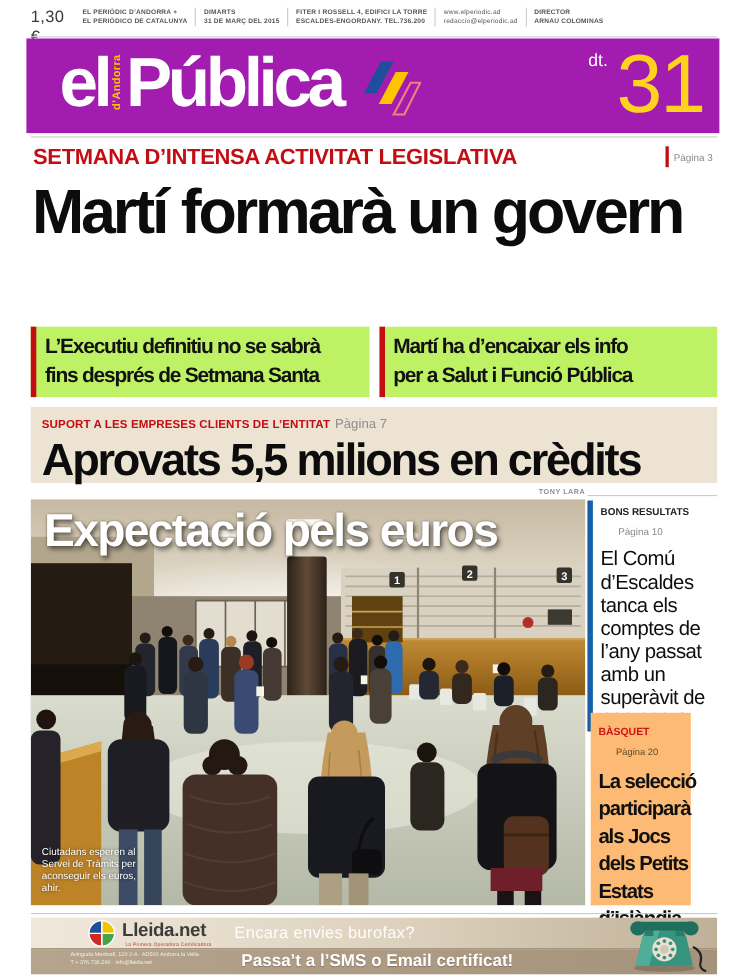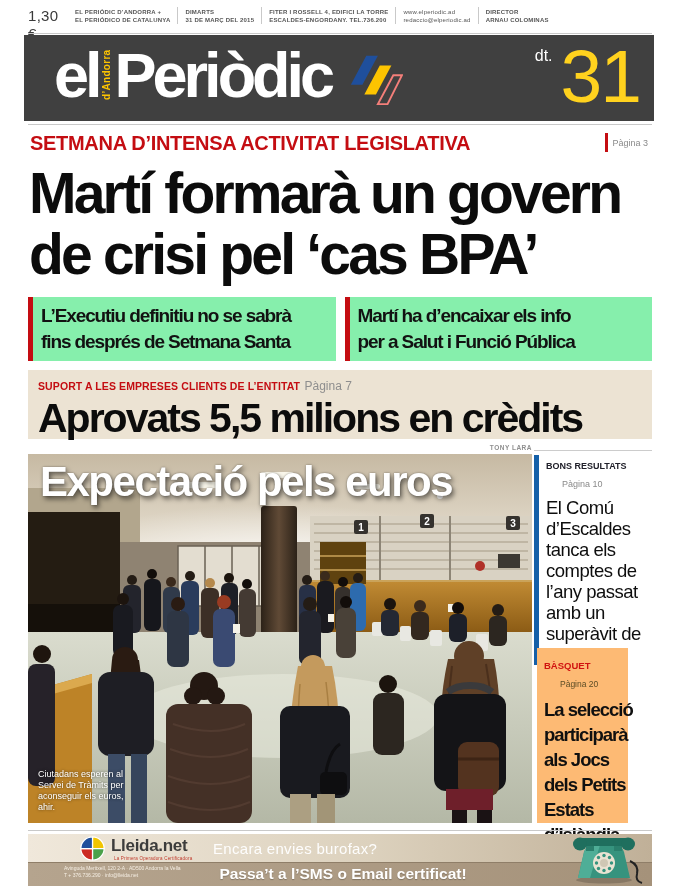--- a/index.html
+++ b/index.html
@@ -9,21 +9,21 @@
   
   .topbar{position:absolute;left:28px;top:7px;width:624px;display:flex;align-items:flex-start;}
   .price{font-size:15px;color:#3a3a3a;line-height:18px;width:40px;letter-spacing:.3px;}
   .tcol{font-size:6px;line-height:8px;color:#555;font-weight:700;padding:1px 7px 0 7px;letter-spacing:.2px;}
   .tcol.lc{font-weight:400;}
   .tcol + .tcol{border-left:1px solid #c9c9c9;}
   .tcol span{display:block;white-space:nowrap;}
   .rule{position:absolute;left:28px;width:624px;border-top:1px solid #c9c9c9;height:0;}
 
   
-  .masthead{position:absolute;left:24px;top:35px;width:630px;height:86px;background:#404040;
+  .masthead{position:absolute;left:24px;top:35px;width:630px;height:86px;background:#a21caf;
             display:flex;align-items:center;padding:0;box-sizing:border-box;}
   .mh-el,.mh-main{font-size:63px;font-weight:700;color:#fff;letter-spacing:-4px;line-height:80px;padding-bottom:6px;}
   .mh-el{margin-left:30px;}
   .mh-vert{writing-mode:vertical-rl;transform:rotate(180deg);font-size:10px;font-weight:700;
            color:#fdc400;height:56px;margin:0 3px 6px 2px;letter-spacing:.3px;text-align:center;}
   .mh-slashes{margin-left:14px;margin-top:4px;}
   .mh-spacer{flex:1;}
   .mh-dt{font-size:16px;color:#fff;align-self:flex-start;margin:12px 8px 0 0;font-weight:400;text-align:center;}
   .mh-day{font-size:75px;color:#ffd21e;font-weight:400;letter-spacing:-2px;line-height:82px;
           margin-right:14px;padding-bottom:4px;}
@@ -35,21 +35,21 @@
   .page-ref .bar{width:3px;height:19px;background:#c40d12;margin-right:4px;}
   .page-ref .pg{font-size:9px;color:#8a8a8a;padding-top:5px;}
 
   
   .lead{position:absolute;left:29px;top:163px;width:624px;font-size:57px;font-weight:700;
         color:#0c0c0c;letter-spacing:-2.8px;line-height:61px;}
   .lead span{display:block;white-space:nowrap;}
 
   
   .subheads{position:absolute;left:28px;top:297px;width:624px;display:flex;gap:9px;}
-  .subhead{flex:1;background:#86efac;border-left:5px solid #c40d12;padding:6px 8px;box-sizing:border-box;
+  .subhead{flex:1;background:#bef264;border-left:5px solid #c40d12;padding:6px 8px;box-sizing:border-box;
            font-size:19px;font-weight:700;line-height:26px;letter-spacing:-1.1px;color:#121212;height:64px;}
   .subhead span{display:block;white-space:nowrap;}
 
   
   .band{position:absolute;left:28px;top:370px;width:624px;height:69px;background:#ece3d3;
         padding:6px 10px;box-sizing:border-box;}
   .band .bk{font-size:10.5px;font-weight:700;color:#c40d12;letter-spacing:.1px;}
   .band .bpg{font-size:12px;color:#8e8e8e;margin-left:0;font-weight:400;}
   .band h2{margin:3px 0 0 0;font-size:41px;font-weight:700;letter-spacing:-2px;line-height:42px;
            color:#0c0c0c;white-space:nowrap;}
@@ -121,21 +121,21 @@
     <div class="tcol">
       <span>DIRECTOR</span>
       <span>ARNAU COLOMINAS</span>
     </div>
   </div>
   <div class="rule" style="top:33px"></div>
 
   <div class="masthead">
     <div class="mh-el">el</div>
     <div class="mh-vert">d’Andorra</div>
-    <div class="mh-main">Periòdic</div>
+    <div class="mh-main">Pública</div>
     <svg class="mh-slashes" width="58" height="56" viewBox="0 0 60 58">
       <path d="M6,34 L22,4 L34,4 L18,34 Z" fill="#1f4f9c"></path>
       <path d="M20,44 L36,14 L48,14 L32,44 Z" fill="#fdc400"></path>
       <path d="M34,54 L50,24 L59,24 L44,54 Z" fill="none" stroke="#f47f7a" stroke-width="2"></path>
     </svg>
     <div class="mh-spacer"></div>
     <div class="mh-dt">dt.</div>
     <div class="mh-day">31</div>
   </div>
   <div class="rule" style="top:124px"></div>
@@ -143,21 +143,20 @@
   <div class="kicker-row">
     <span class="kicker-text">SETMANA D’INTENSA ACTIVITAT LEGISLATIVA</span>
     <span class="page-ref">
       <span class="bar"></span>
       <span class="pg">Pàgina 3</span>
     </span>
   </div>
 
   <h1 class="lead" style="margin:0">
     <span>Martí formarà un govern</span>
-    <span>de crisi pel ‘cas BPA’</span>
   </h1>
 
   <div class="subheads">
     <div class="subhead">
       <span>L’Executiu definitiu no se sabrà</span>
       <span>fins després de Setmana Santa</span>
     </div>
     <div class="subhead">
       <span>Martí ha d’encaixar els info</span>
       <span>per a Salut i Funció Pública</span>

